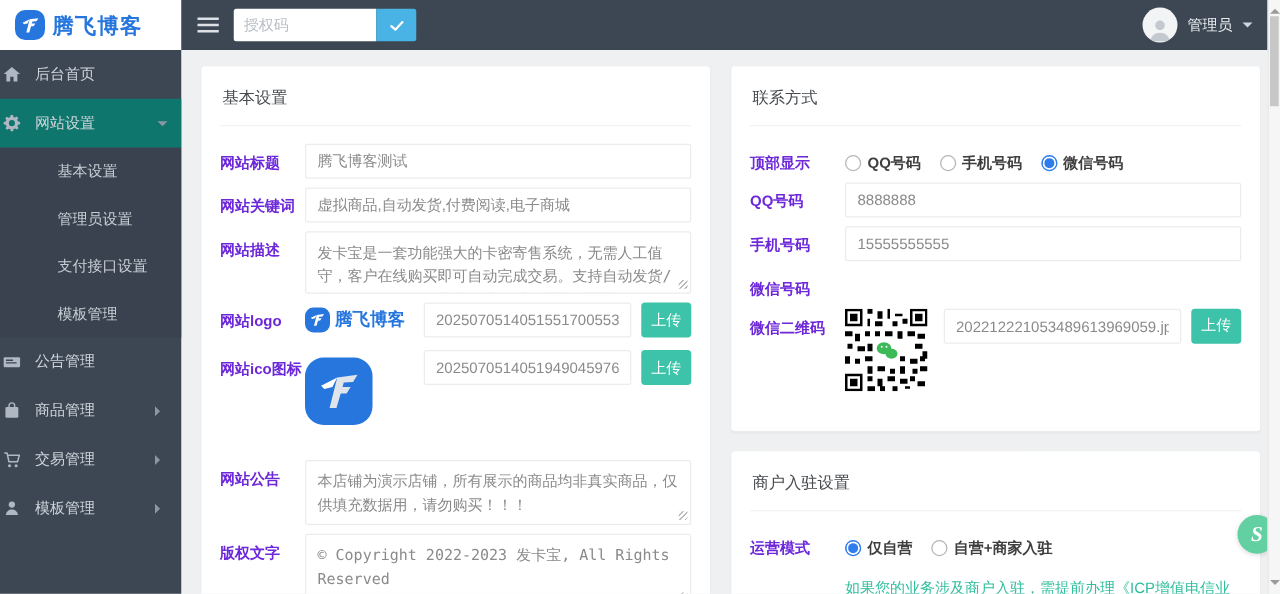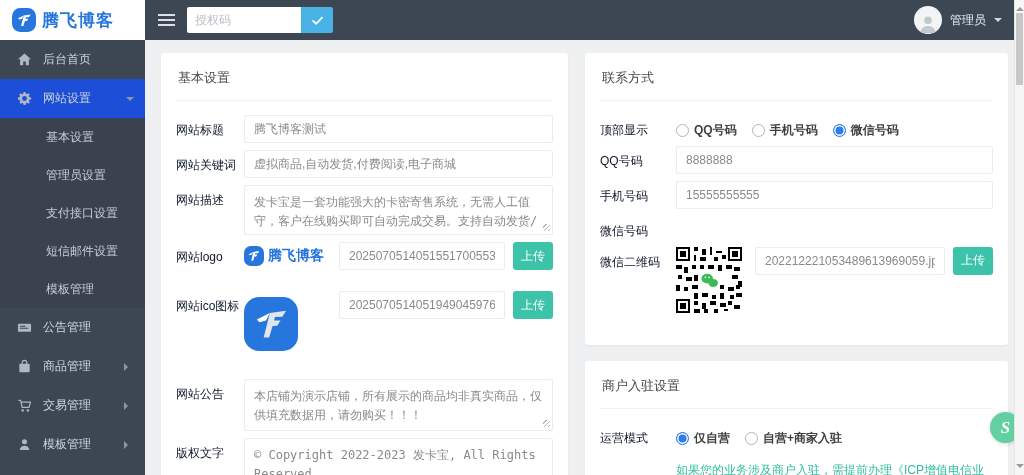--- a/index.html
+++ b/index.html
@@ -27,41 +27,41 @@
   .hspacer { flex:1; }
   .userbox { display:flex; align-items:center; gap:8px; padding-right:22px; cursor:pointer; }
   .avatar { width:28px; height:28px; border-radius:50%; background:#f3f4f5; display:flex;
     align-items:flex-end; justify-content:center; overflow:hidden; }
   .user-name { color:#e8ebee; font-size:12px; }
   .caret-d { width:0; height:0; border:4px solid transparent; border-top-color:#cfd5db; margin-top:4px; }
 
   
   .sidebar { position:absolute; left:0; top:40px; bottom:0; width:145px; background:#3d4754; z-index:4; }
   .snav-item { position:relative; height:39px; display:flex; align-items:center; gap:11px;
-    padding-left:17px; color:#ced4da; font-size:12px; cursor:pointer; }
+    padding-left:2px; color:#ced4da; font-size:12px; cursor:pointer; }
   .snav-item .sicon { width:15px; height:15px; color:#aeb7c2; flex-shrink:0; display:flex; }
-  .snav-item.active { background:#1d4ed8; }
+  .snav-item.active { background:#0f766e; }
   .submenu { background:#39424e; }
   .submenu .snav-item { padding-left:46px; height:38px; color:#c6cdd4; }
   .chev-r { position:absolute; right:13px; width:0; height:0; border:4px solid transparent;
     border-left-color:#8d97a3; }
   .chev-d { position:absolute; right:11px; width:0; height:0; border:4px solid transparent;
     border-top-color:#8d97a3; margin-top:4px; }
 
   
   .main { position:absolute; left:145px; top:40px; right:0; bottom:0; overflow:hidden; }
   .cols { display:flex; gap:17px; padding:13px 16px; align-items:flex-start; }
   .card { background:#fff; border-radius:3px; box-shadow:0 1px 2px rgba(0,0,0,.05); padding:14px 15px 16px; }
   .card-left { width:407px; flex-shrink:0; }
   .rcol { flex:1; display:flex; flex-direction:column; gap:16px; min-width:0; }
   .card-title { font-size:13px; color:#464a4e; padding:2px 2px 13px; border-bottom:1px solid #f2f2f2;
     margin-bottom:14px; }
 
   .frow { display:flex; margin-bottom:7px; }
-  .flabel { width:68px; flex-shrink:0; font-size:12px; font-weight:normal; color:#0f172a; padding-top:8px; line-height:1.3; }
+  .flabel { width:68px; flex-shrink:0; font-size:12px; font-weight:bold; color:#6d28d9; padding-top:8px; line-height:1.3; }
   .rcol .flabel { width:76px; }
   .fctl { flex:1; display:flex; align-items:flex-start; position:relative; min-width:0; }
   .ipt { width:100%; height:28px; border:1px solid #ececec; border-radius:2px; padding:0 9px;
     font-size:12px; color:#8a8a8a; outline:none; background:#fff; }
   textarea.ipt { padding:7px 9px; line-height:1.6; resize:none; overflow:hidden; }
   .tawrap { position:relative; flex:1; min-width:0; display:flex; }
   .tawrap::after { content:""; position:absolute; right:3px; bottom:4px; width:7px; height:7px;
     background:repeating-linear-gradient(135deg,transparent 0 2px,#b9b9b9 2px 3px); }
   .upbtn { width:40px; height:28px; margin-left:8px; background:#3cc3a9; color:#fff; font-size:12px;
     border:none; border-radius:3px; flex-shrink:0; cursor:pointer; }
@@ -154,23 +154,20 @@
     <div class="snav-item">
       <span>基本设置</span>
       </div>
     <div class="snav-item">
       <span>管理员设置</span>
       </div>
     <div class="snav-item">
       <span>支付接口设置</span>
       </div>
     <div class="snav-item">
-      <span>短信邮件设置</span>
-      </div>
-    <div class="snav-item">
       <span>模板管理</span>
       </div>
   </div>
   <div class="snav-item">
     <span class="sicon">
       <svg viewBox="0 0 16 16">
           <rect x="1" y="4" width="14" height="8.6" rx="1" fill="currentColor"></rect>
           <path d="M3 6.6h6 M3 8.8h9" stroke="#3d4754" stroke-width="1.1"></path>
         </svg>
     </span>
@@ -235,21 +232,21 @@
 
       <div class="frow">
         <div class="flabel">网站描述</div>
         <div class="fctl">
             <span class="tawrap">
               <textarea class="ipt" style="height: 50px;">发卡宝是一套功能强大的卡密寄售系统，无需人工值守，客户在线购买即可自动完成交易。支持自动发货/免登录购买/回收站/个人支付接口等多种功能。</textarea>
             </span>
           </div>
       </div>
 
-      <div class="frow" style="margin-bottom:21px">
+      <div class="frow" style="margin-bottom:10px">
         <div class="flabel">网站logo</div>
         <div class="fctl" style="align-items:center">
           <span class="prevcol">
             <span class="logo-preview">
               <span class="tf-badge">
                 <svg viewBox="0 0 24 24">
                     <polygon points="3,9 11,5 8.6,9.6 4.6,10.6" fill="#fff"></polygon>
                     <path d="M11 5 L21 3.6 L18.8 7.2 L14.2 7.4 L13.6 9.6 L17.6 9.6 L15.6 12.8 L12.7 12.9 L10.6 20 L7.2 20 Z" fill="#fff"></path>
                   </svg>
               </span>

